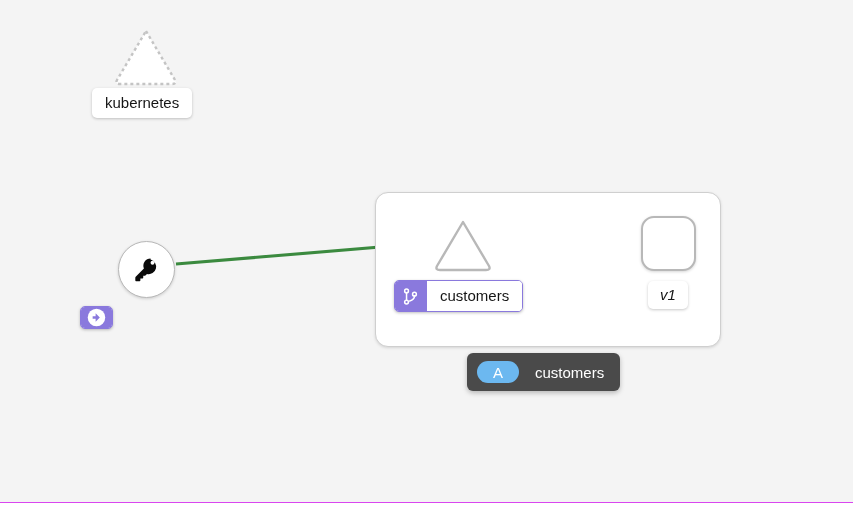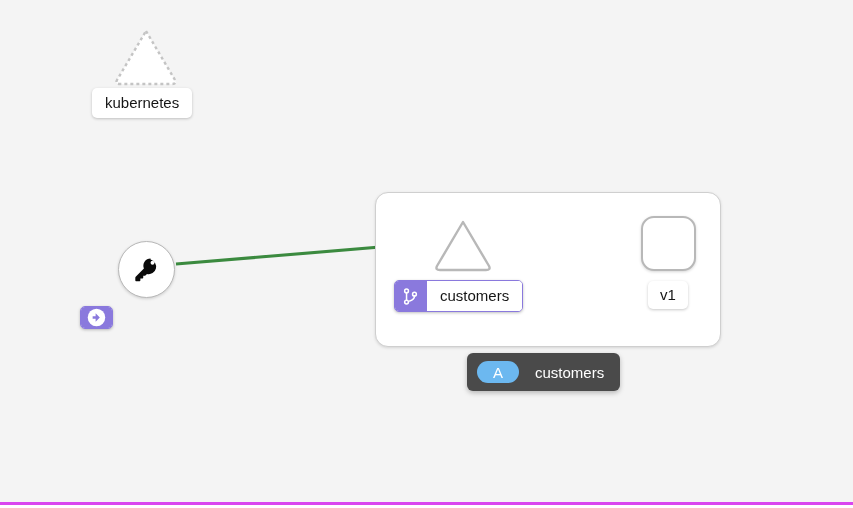--- a/index.html
+++ b/index.html
@@ -14,21 +14,21 @@
     background: #ffffff;
   }
 
   #graph-canvas {
     position: absolute;
     left: 0;
     top: 0;
     width: 853px;
     height: 502px;
     background: #f4f4f4;
-    border-bottom: 3px solid #d946ef;
+    border-bottom: 1px solid #d946ef;
   }
 
   #edge-layer {
     position: absolute;
     left: 0;
     top: 0;
     width: 853px;
     height: 502px;
     pointer-events: none;
   }
@@ -141,20 +141,21 @@
     height: 55px;
     background: #ffffff;
     border: 2px solid #b8b8b8;
     border-radius: 13px;
     box-shadow: 0 1px 3px rgba(0,0,0,0.16);
     box-sizing: border-box;
   }
   #label-v1 {
     left: 648px;
     top: 281px;
+    font-style: italic;
   }
   #label-v1 .chip-text {
     padding: 5px 12px 6px 12px;
   }
 
   
   #tooltip-customers {
     position: absolute;
     left: 467px;
     top: 353px;

